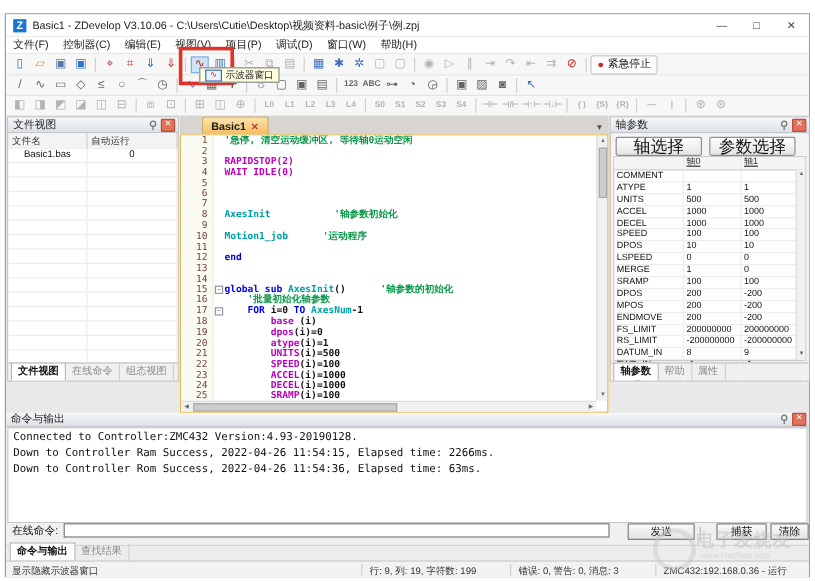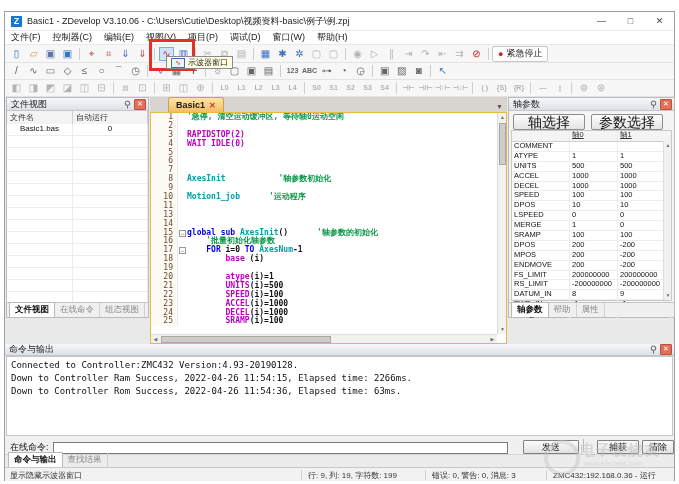--- a/index.html
+++ b/index.html
@@ -86,21 +86,21 @@
   .arow div{padding:0 2px;border-right:1px solid #ededed;overflow:hidden;white-space:nowrap;box-sizing:border-box;line-height:8.7px;}
   .ac0{width:58px;} .ac1{width:48px;} .ac2{width:44px;flex:1;}
   .arow.hd{background:#f4f4f4;border-bottom:1px solid #cfcfcf;height:10px;color:#333;text-decoration:underline;}
   .avscroll{position:absolute;right:0;top:10px;bottom:0;width:8px;background:#f1f1f1;border-left:1px solid #ddd;box-sizing:border-box;}
   #axisHScroll{position:absolute;left:2px;top:204px;right:2px;height:9px;background:#f1f1f1;border:1px solid #ddd;box-sizing:border-box;}
   
   #outHead{position:absolute;left:0;top:332px;width:100%;height:12px;}
   #outBody{position:absolute;left:1px;top:344px;right:1px;height:80px;background:#fff;border:1px solid #c6c6c6;
            box-sizing:border-box;font-family:"DejaVu Sans Mono",monospace;font-size:9px;color:#111;padding:2px 4px;}
   #outBody div{line-height:13px;white-space:pre;}
-  #cmdRow{position:absolute;left:0;top:424px;width:100%;height:18px;background:#f0f0f0;display:flex;align-items:flex-end;
+  #cmdRow{position:absolute;left:0;top:424px;width:100%;height:18px;background:#f0f0f0;display:flex;align-items:flex-start;
           font-size:9px;color:#111;box-sizing:border-box;padding-left:5px;}
   #cmdInput{margin-left:4px;width:455px;height:12px;background:#fff;border:1px solid #7a7a7a;box-sizing:border-box;}
   .cbtn{height:14px;background:linear-gradient(#fbfbfb,#e2e2e2);border:1px solid #808080;border-radius:1px;
         font-size:9px;text-align:center;line-height:13px;color:#111;box-sizing:border-box;}
   #btnSend{position:absolute;left:518px;width:56px;}
   #cmdDiv{position:absolute;left:578px;top:3px;width:1px;height:12px;background:#bbb;}
   #btnCapture{position:absolute;left:592px;width:42px;}
   #btnClear{position:absolute;left:637px;width:32px;}
   #outTabs{position:absolute;left:0;top:442px;width:100%;height:13px;background:#ececec;display:flex;
            align-items:flex-end;font-size:8.5px;padding-left:3px;box-sizing:border-box;border-top:1px solid #d5d5d5;}
@@ -365,27 +365,28 @@
               <div class="cl"><span class="ln">2</span><span class="fold"></span><span class="code"></span></div>
               <div class="cl"><span class="ln">3</span><span class="fold"></span><span class="code"><span class="s-m">RAPIDSTOP(2)</span></span></div>
               <div class="cl"><span class="ln">4</span><span class="fold"></span><span class="code"><span class="s-m">WAIT IDLE(0)</span></span></div>
               <div class="cl"><span class="ln">5</span><span class="fold"></span><span class="code"></span></div>
               <div class="cl"><span class="ln">6</span><span class="fold"></span></div>
               <div class="cl"><span class="ln">7</span><span class="fold"></span><span class="code"></span></div>
               <div class="cl"><span class="ln">8</span><span class="fold"></span><span class="code"><span class="s-c">AxesInit</span><span class="s-p">           </span><span class="s-g">'轴参数初始化</span></span></div>
               <div class="cl"><span class="ln">9</span><span class="fold"></span><span class="code"></span></div>
               <div class="cl"><span class="ln">10</span><span class="fold"></span><span class="code"><span class="s-c">Motion1_job</span><span class="s-p">      </span><span class="s-g">'运动程序</span></span></div>
               <div class="cl"><span class="ln">11</span><span class="fold"></span><span class="code"></span></div>
+              <div class="cl"><span class="ln">12</span><span class="fold"></span><span class="code"><span class="s-b">end</span></span></div>
               <div class="cl"><span class="ln">13</span><span class="fold"></span><span class="code"></span></div>
               <div class="cl"><span class="ln">14</span><span class="fold"></span><span class="code"></span></div>
               <div class="cl"><span class="ln">15</span><span class="fold"><span class="fb">−</span></span><span class="code"><span class="s-b">global sub </span><span class="s-c">AxesInit</span><span class="s-p">()</span><span class="s-p">      </span><span class="s-g">'轴参数的初始化</span></span></div>
               <div class="cl"><span class="ln">16</span><span class="fold"></span><span class="code"><span class="s-p">    </span><span class="s-g">'批量初始化轴参数</span></span></div>
               <div class="cl"><span class="ln">17</span><span class="fold"><span class="fb">−</span></span><span class="code"><span class="s-p">    </span><span class="s-b">FOR </span><span class="s-p">i=0 </span><span class="s-b">TO </span><span class="s-c">AxesNum</span><span class="s-p">-1</span></span></div>
               <div class="cl"><span class="ln">18</span><span class="fold"></span><span class="code"><span class="s-p">        </span><span class="s-m">base</span><span class="s-p"> (i)</span></span></div>
-              <div class="cl"><span class="ln">19</span><span class="fold"></span></div>
+              <div class="cl"><span class="ln">19</span><span class="fold"></span><span class="code"><span class="s-p">        </span><span class="s-m">dpos</span><span class="s-p">(i)=0</span></span></div>
               <div class="cl"><span class="ln">20</span><span class="fold"></span><span class="code"><span class="s-p">        </span><span class="s-m">atype</span><span class="s-p">(i)=1</span></span></div>
               <div class="cl"><span class="ln">21</span><span class="fold"></span><span class="code"><span class="s-p">        </span><span class="s-m">UNITS</span><span class="s-p">(i)=500</span></span></div>
               <div class="cl"><span class="ln">22</span><span class="fold"></span><span class="code"><span class="s-p">        </span><span class="s-m">SPEED</span><span class="s-p">(i)=100</span></span></div>
               <div class="cl"><span class="ln">23</span><span class="fold"></span><span class="code"><span class="s-p">        </span><span class="s-m">ACCEL</span><span class="s-p">(i)=1000</span></span></div>
               <div class="cl"><span class="ln">24</span><span class="fold"></span><span class="code"><span class="s-p">        </span><span class="s-m">DECEL</span><span class="s-p">(i)=1000</span></span></div>
               <div class="cl"><span class="ln">25</span><span class="fold"></span><span class="code"><span class="s-p">        </span><span class="s-m">SRAMP</span><span class="s-p">(i)=100</span></span></div>
             </div>
           <div class="vscroll">
             <span class="sb-btn" style="top:0;">▲</span>
             <div class="thumb" style="left:1px;top:10px;width:7px;height:42px;"></div>

